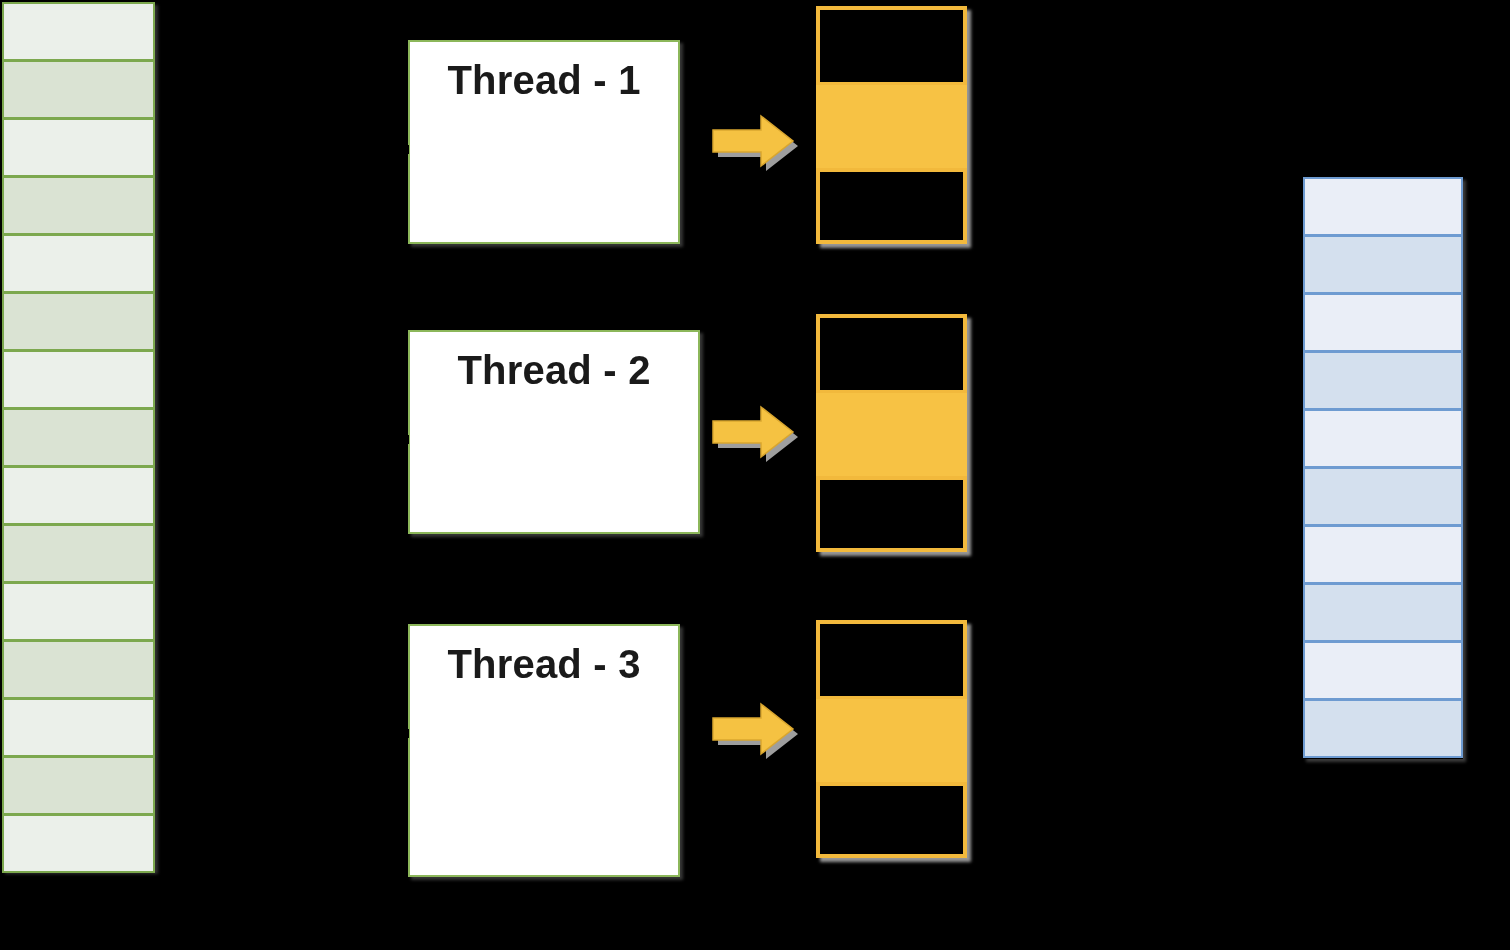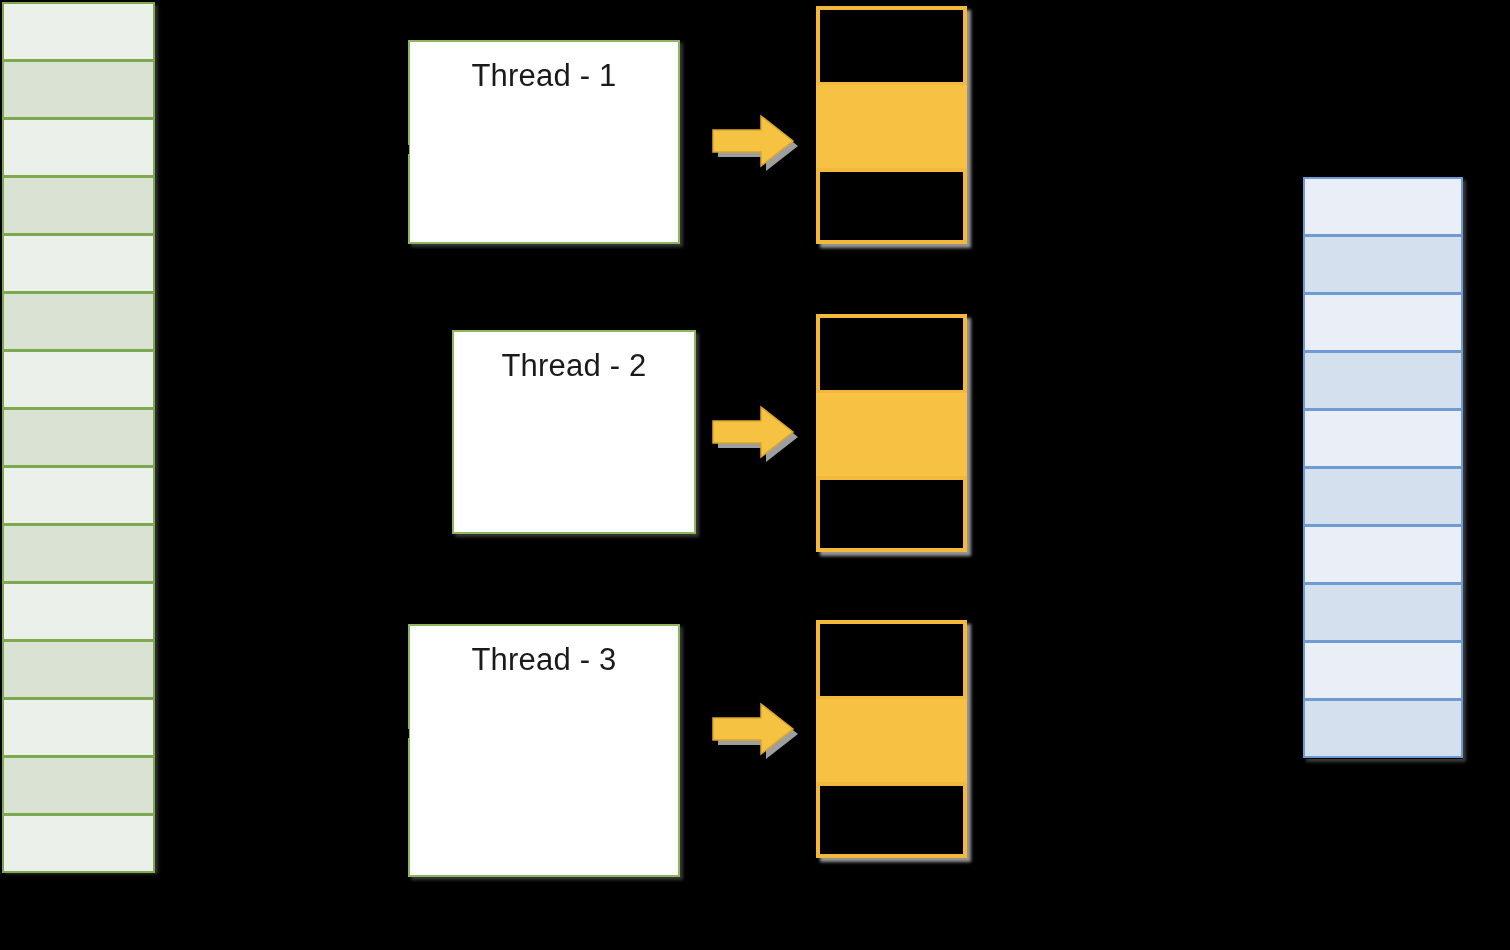--- a/index.html
+++ b/index.html
@@ -48,25 +48,26 @@
     width: 272px;
     height: 204px;
     background: #FFFFFF;
     border: 2px solid #8CB75A;
     box-sizing: border-box;
     box-shadow: 3px 3px 3px rgba(120,120,120,0.45);
   }
   .thread-label {
     width: 100%;
     text-align: center;
-    font-size: 31px;
+    font-size: 40px;
     color: #1A1A1A;
     margin-top: 16px;
     letter-spacing: 0.2px;
     font-family: "Liberation Sans", sans-serif;
+    font-weight: bold;
   }
 
   
   .thread-stub {
     position: absolute;
     width: 5px;
     height: 9px;
     background: #000000;
   }
 
@@ -146,21 +147,21 @@
         <svg width="96" height="62" viewBox="0 0 96 62">
           <path d="M6 18 L54 18 L54 4 L86 29 L54 54 L54 40 L6 40 Z" fill="#9E9E9E" transform="translate(5,5)"></path>
           <path d="M6 18 L54 18 L54 4 L86 29 L54 54 L54 40 L6 40 Z" fill="#F5C242" stroke="#D9A62F" stroke-width="1.5"></path>
         </svg>
       </div>
       <div class="stack-box" style="left: 816px; top: 6px; width: 151px; height: 238px;">
         <div class="stack-cell empty" style="top: 0px; height: 80px; width: 151px;"></div>
         <div class="stack-cell filled" style="top: 79px; height: 84px; width: 151px;"></div>
         <div class="stack-cell empty" style="top: 162px; height: 76px; width: 151px;"></div>
       </div>
-      <div class="thread-box" style="left: 408px; top: 330px; width: 244px; height: 204px; margin-left: 44px;">
+      <div class="thread-box" style="left: 408px; top: 330px; width: 292px; height: 204px;">
         <div class="thread-label">Thread - 2</div>
       </div>
       <div class="thread-stub" style="left: 404px; top: 435px;"></div>
       <div class="arrow-wrap" style="left: 707px; top: 403px;">
         <svg width="96" height="62" viewBox="0 0 96 62">
           <path d="M6 18 L54 18 L54 4 L86 29 L54 54 L54 40 L6 40 Z" fill="#9E9E9E" transform="translate(5,5)"></path>
           <path d="M6 18 L54 18 L54 4 L86 29 L54 54 L54 40 L6 40 Z" fill="#F5C242" stroke="#D9A62F" stroke-width="1.5"></path>
         </svg>
       </div>
       <div class="stack-box" style="left: 816px; top: 314px; width: 151px; height: 238px;">

